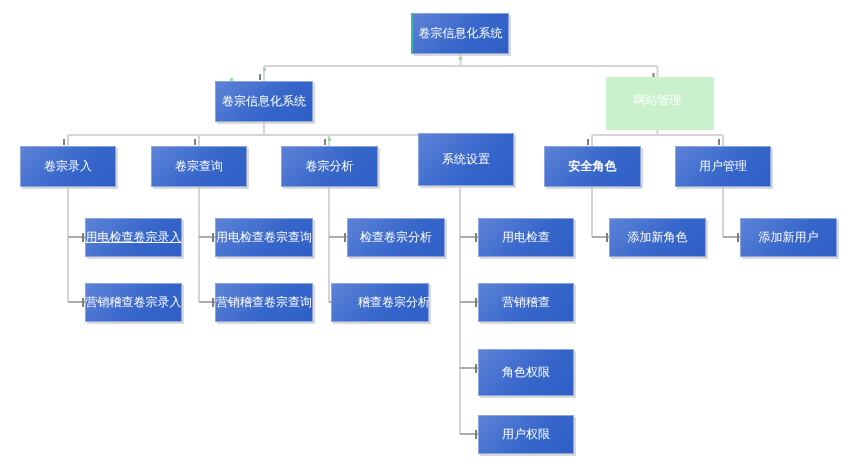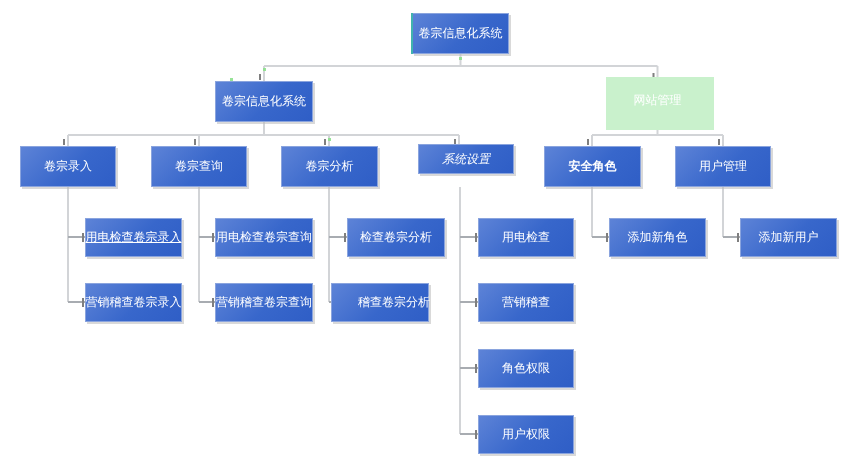--- a/index.html
+++ b/index.html
@@ -122,21 +122,21 @@
     </div>
     <div class="node" style="left: 12px; top: 146px; width: 96px; height: 41px;">
       <span>卷宗录入</span>
     </div>
     <div class="node" style="left: 143px; top: 146px; width: 96px; height: 41px;">
       <span>卷宗查询</span>
     </div>
     <div class="node" style="left: 273px; top: 146px; width: 97px; height: 41px;">
       <span>卷宗分析</span>
     </div>
-    <div class="node" style="left: 410px; top: 144px; width: 96px; height: 30px; font-style: italic;">
+    <div class="node" style="left: 410px; top: 133px; width: 96px; height: 53px;">
       <span>系统设置</span>
     </div>
     <div class="node" style="left: 536px; top: 146px; width: 97px; height: 41px; font-weight: bold;">
       <span>安全角色</span>
     </div>
     <div class="node" style="left: 667px; top: 146px; width: 96px; height: 41px;">
       <span>用户管理</span>
     </div>
     <div class="node" style="left: 77px; top: 218px; width: 97px; height: 39px; text-decoration: underline;">
       <span>用电检查卷宗录入</span>
@@ -155,21 +155,21 @@
     </div>
     <div class="node" style="left: 323px; top: 283px; width: 98px; height: 39px; padding-left: 28px;">
       <span>稽查卷宗分析</span>
     </div>
     <div class="node" style="left: 470px; top: 218px; width: 96px; height: 39px;">
       <span>用电检查</span>
     </div>
     <div class="node" style="left: 470px; top: 283px; width: 96px; height: 39px;">
       <span>营销稽查</span>
     </div>
-    <div class="node" style="left: 470px; top: 349px; width: 96px; height: 39px; text-align: center;">
+    <div class="node" style="left: 470px; top: 349px; width: 96px; height: 47px; text-align: center;">
       <span>角色权限</span>
     </div>
     <div class="node" style="left: 470px; top: 415px; width: 96px; height: 39px;">
       <span>用户权限</span>
     </div>
     <div class="node" style="left: 601px; top: 218px; width: 97px; height: 39px;">
       <span>添加新角色</span>
     </div>
     <div class="node" style="left: 732px; top: 218px; width: 97px; height: 39px;">
       <span>添加新用户</span>

